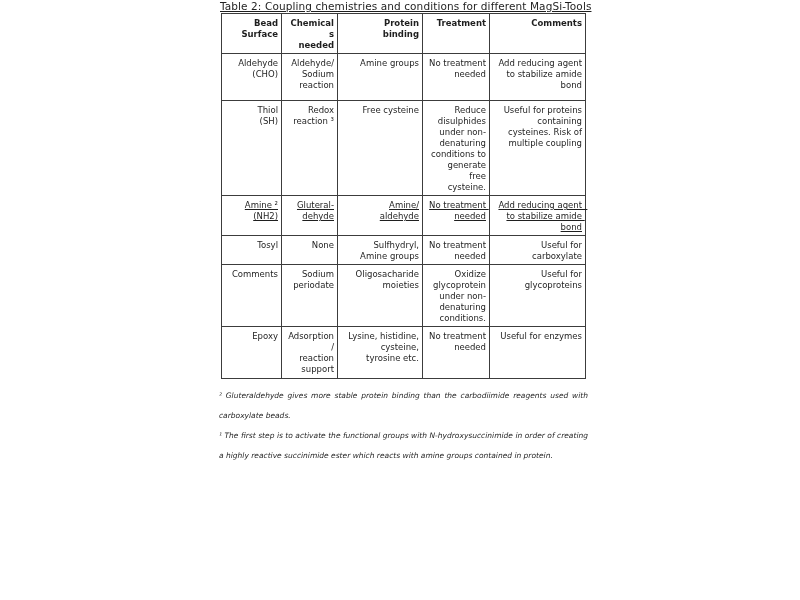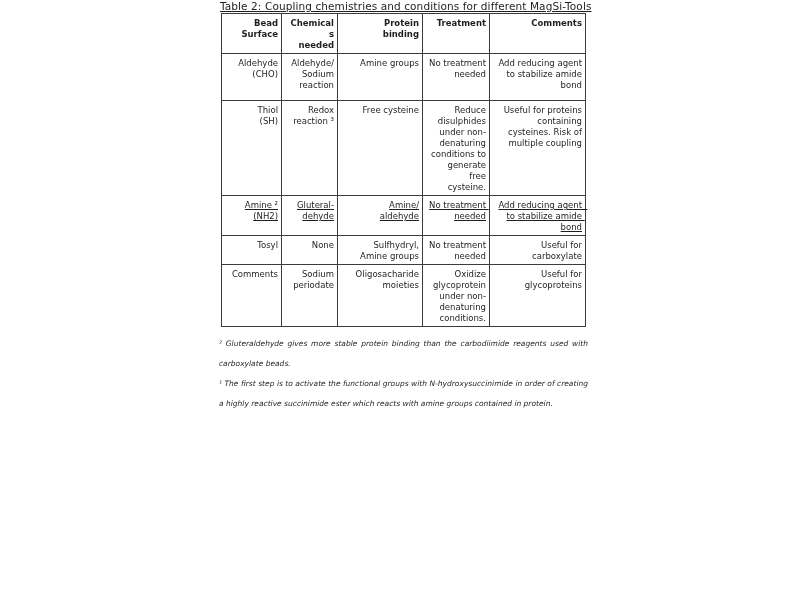--- a/index.html
+++ b/index.html
@@ -127,20 +127,28 @@
           <td>No treatment needed</td>
           <td>Useful for carboxylate</td>
         </tr>
         <tr style="height: 58px;">
           <td>Comments</td>
           <td>Sodium periodate</td>
           <td>Oligosacharide moieties</td>
           <td>Oxidize glycoprotein under non-denaturing conditions.</td>
           <td>Useful for glycoproteins</td>
         </tr>
+        <tr style="height: 52px;">
+          <td>Epoxy</td>
+          <td>Adsorption/
+reaction support</td>
+          <td>Lysine, histidine, cysteine, tyrosine etc.</td>
+          <td>No treatment needed</td>
+          <td>Useful for enzymes</td>
+        </tr>
       </tbody>
   </table>
 
   <div class="footnotes">
     <p class="fn italic">² Gluteraldehyde gives more stable protein binding than the carbodiimide reagents used with carboxylate beads.</p>
     <p class="fn italic">¹ The first step is to activate the functional groups with N-hydroxysuccinimide in order of  creating a highly reactive succinimide ester which reacts with amine groups contained in protein.</p>
 
   </div>
 
 </div>

